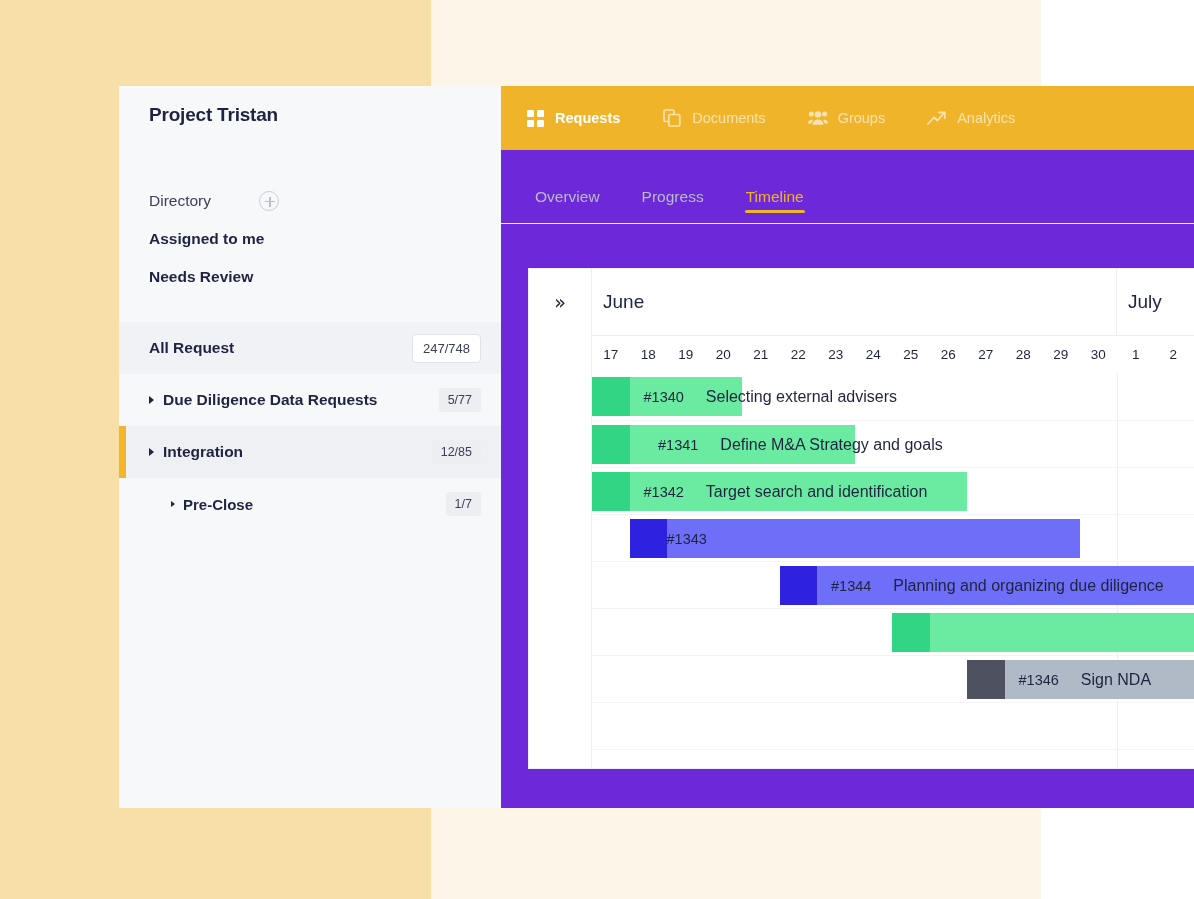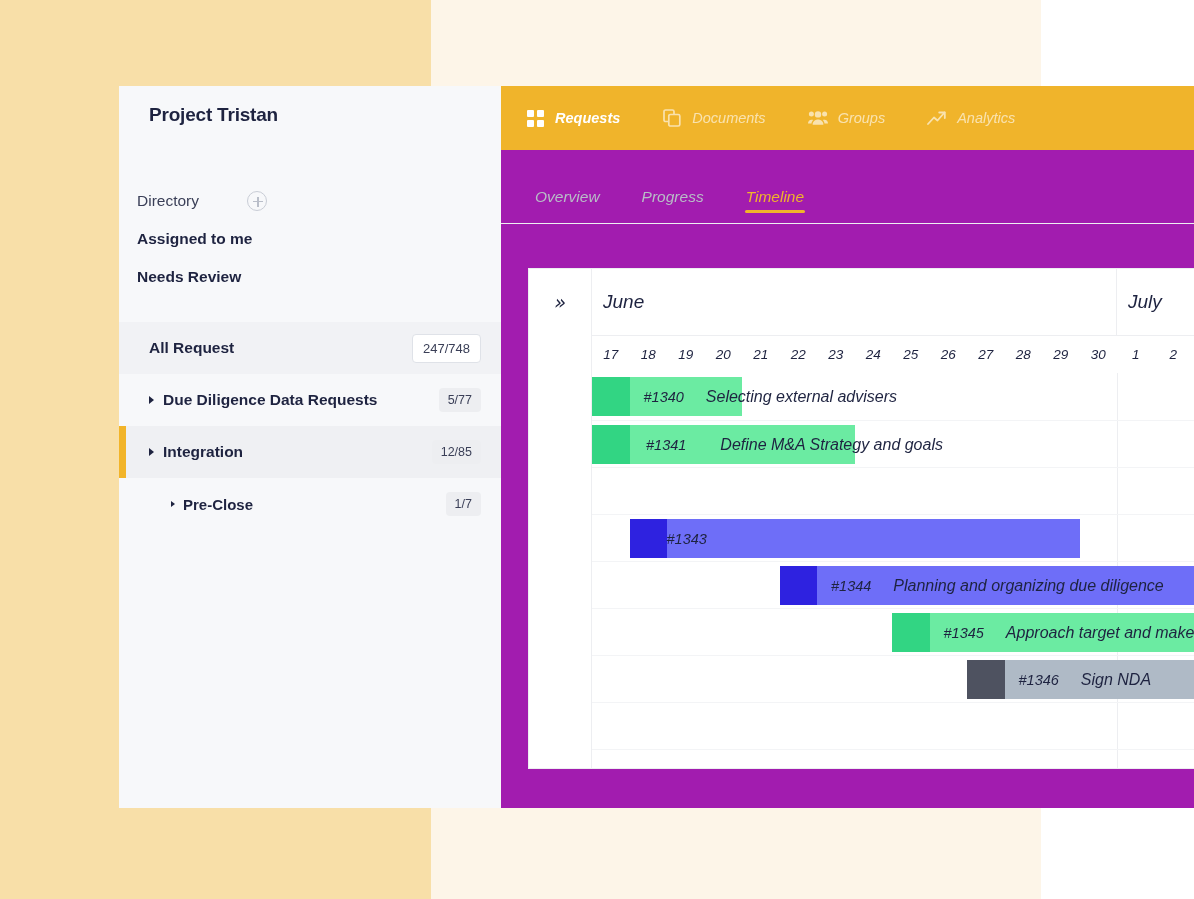--- a/index.html
+++ b/index.html
@@ -41,21 +41,21 @@
     letter-spacing: -0.2px;
     color: #1E2340;
   }
   .nav-plain {
     margin-top: 56px;
   }
   .nav-row {
     display: flex;
     align-items: center;
     height: 38px;
-    padding: 0 26px 0 18px;
+    padding: 0 26px 0 30px;
     color: #1E2340;
   }
   .nav-row .lbl { font-size: 15.5px; }
   .nav-row.dim .lbl { color: #3A3F57; font-weight: 400; }
   .nav-row.strong .lbl { font-weight: bold; color: #1E2340; }
 
   .plus-btn {
     width: 20px; height: 20px;
     margin-left: 48px;
     border: 1.3px solid #C9CDD6;
@@ -128,22 +128,21 @@
     border: 1px solid #DFE2E8;
     font-size: 13px;
     padding: 6px 10px;
   }
 
   
   .main {
     position: absolute;
     left: 501px; top: 86px;
     width: 693px; height: 722px;
-    background: #a21caf;
-    font-style: italic;
+    background: #6d28d9;
   }
 
   
   .topnav {
     height: 64px;
     background: #F0B42B;
     display: flex;
     align-items: center;
     padding-left: 24px;
   }
@@ -441,28 +440,36 @@
                     <span class="bid">#1340</span>
                     <span class="btxt">Selecting external advisers</span>
                   </div>
                 </div>
               </div>
               <div class="grow">
                 <div class="vline" style="left: 525px;"></div>
                 <div class="bar" style="left: 0px;">
                   <div class="prog" style="width: 37.5px; background: rgb(50, 213, 131);"></div>
                   <div class="body" style="width: 225px; background: rgb(107, 235, 162);"></div>
-                  <div class="bar-overflow" style="left: 40px; gap: 12px;">
+                  <div class="bar-overflow" style="left: 52px;">
                     <span class="bid">#1341</span>
                     <span class="btxt">Define M&amp;A Strategy and goals</span>
                   </div>
                 </div>
               </div>
               <div class="grow">
                 <div class="vline" style="left: 525px;"></div>
+                <div class="bar" style="left: 0px;">
+                  <div class="prog" style="width: 37.5px; background: rgb(50, 213, 131);"></div>
+                  <div class="body" style="width: 337.5px; background: rgb(107, 235, 162);"></div>
+                  <div class="bar-overflow" style="left: 37.5px;">
+                    <span class="bid">#1342</span>
+                    <span class="btxt">Target search and identification</span>
+                  </div>
+                </div>
               </div>
               <div class="grow">
                 <div class="vline" style="left: 525px;"></div>
                 <div class="bar" style="left: 37.5px;">
                   <div class="prog" style="width: 37.5px; background: rgb(46, 34, 224);"></div>
                   <div class="body" style="width: 412.5px; background: rgb(110, 110, 248);"></div>
                   <div class="bar-overflow" style="left: 23px;">
                     <span class="bid">#1343</span>
                   </div>
                 </div>
@@ -476,24 +483,20 @@
                     <span class="bid">#1344</span>
                     <span class="btxt">Planning and organizing due diligence</span>
                   </div>
                 </div>
               </div>
               <div class="grow">
                 <div class="vline" style="left: 525px;"></div>
                 <div class="bar" style="left: 300px;">
                   <div class="prog" style="width: 37.5px; background: rgb(50, 213, 131);"></div>
                   <div class="body" style="width: 300px; background: rgb(107, 235, 162);"></div>
-                  <div class="bar-overflow" style="left: 37.5px;">
-                    <span class="bid">#1345</span>
-                    <span class="btxt">Approach target and make</span>
-                  </div>
                 </div>
               </div>
               <div class="grow">
                 <div class="vline" style="left: 525px;"></div>
                 <div class="bar" style="left: 375px;">
                   <div class="prog" style="width: 37.5px; background: rgb(78, 82, 96);"></div>
                   <div class="body" style="width: 225px; background: rgb(175, 186, 198);"></div>
                   <div class="bar-overflow" style="left: 37.5px;">
                     <span class="bid">#1346</span>
                     <span class="btxt">Sign NDA</span>

